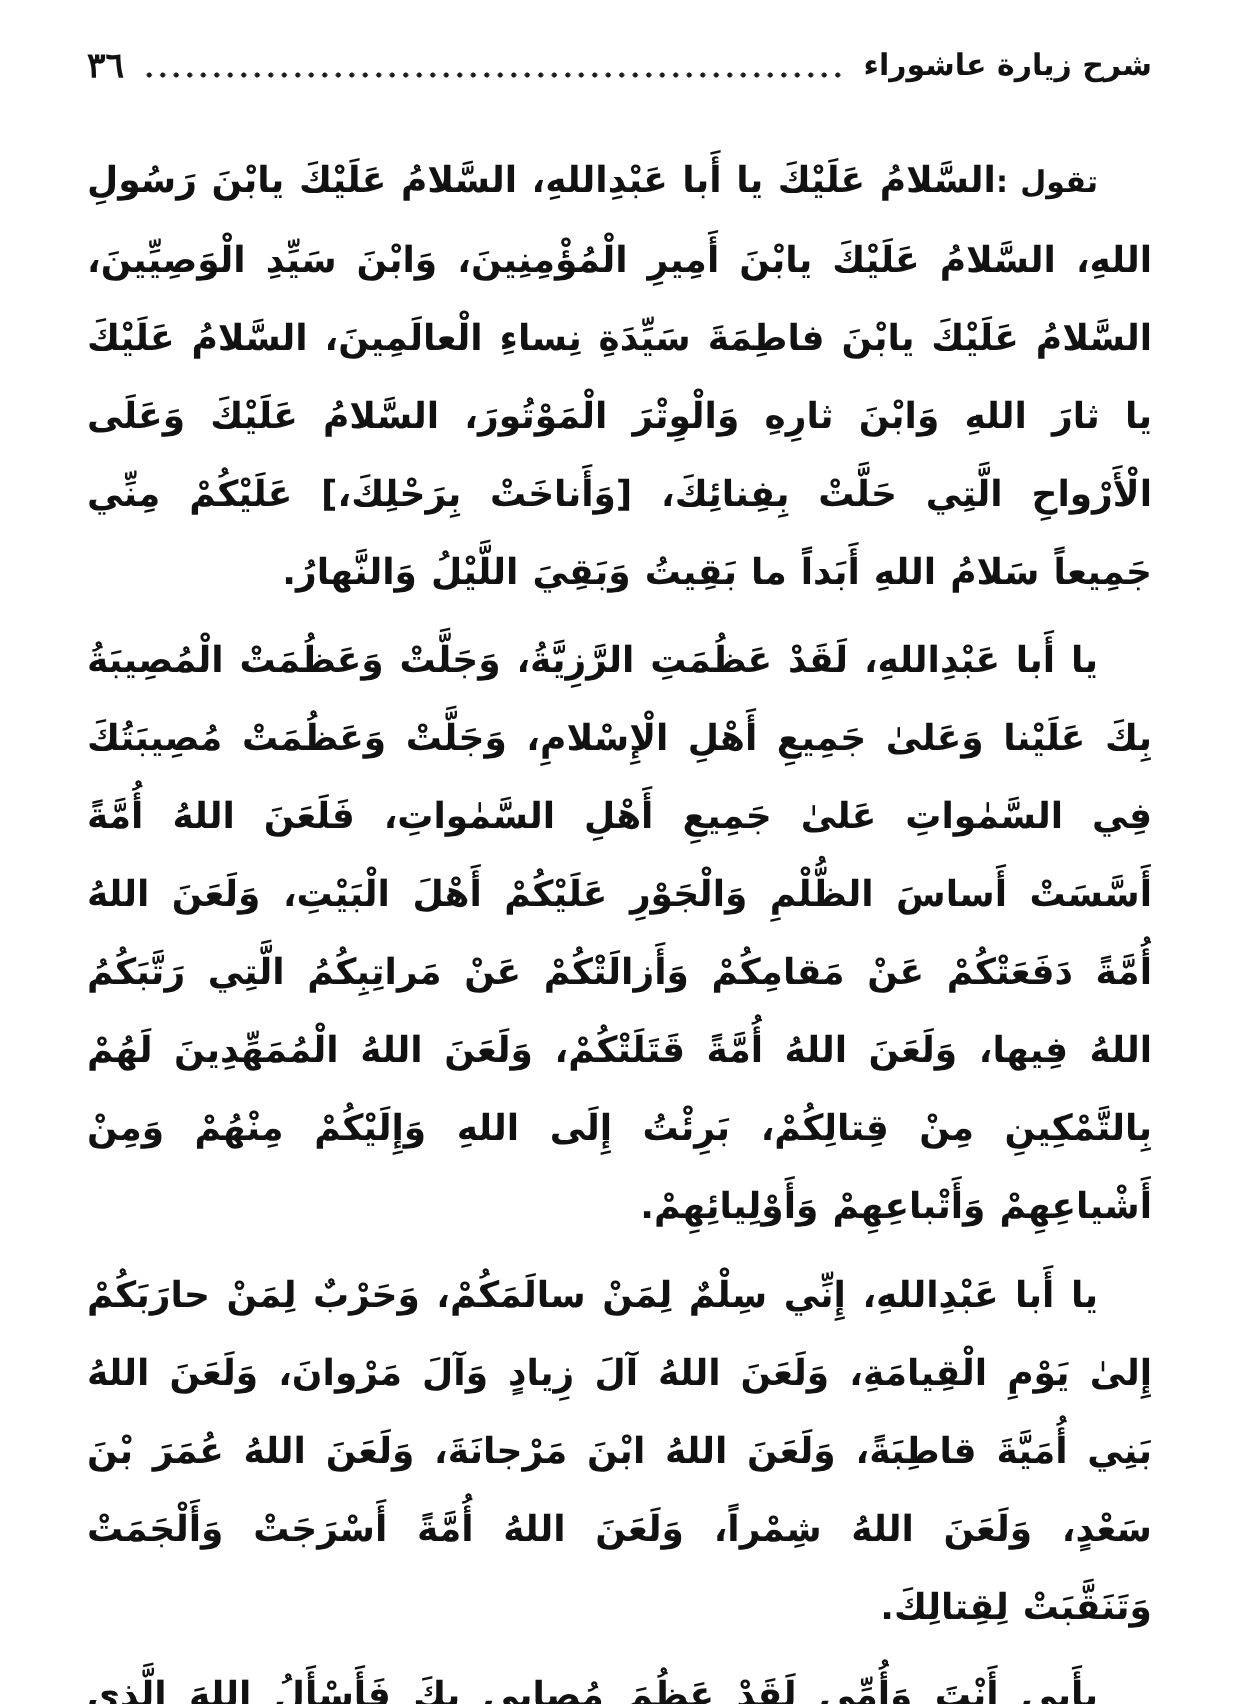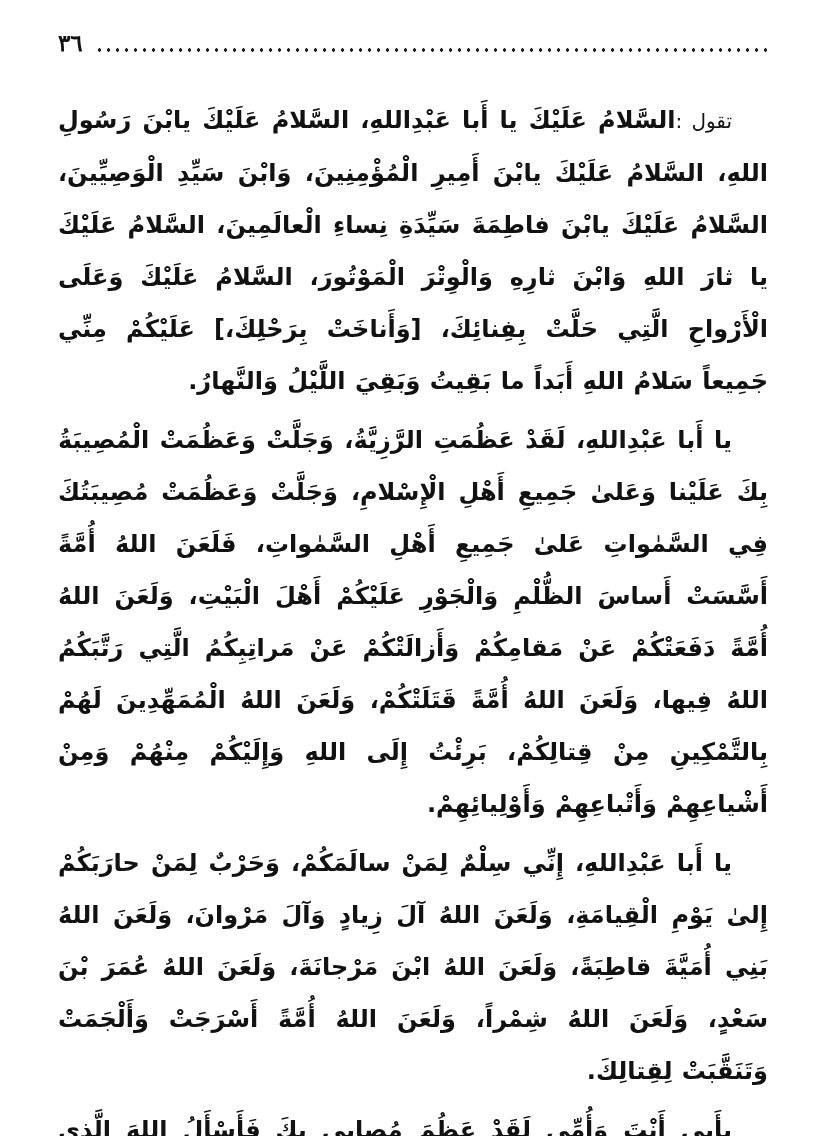--- a/index.html
+++ b/index.html
@@ -57,31 +57,32 @@
     font-weight: bold;
     font-size: 24px;
     line-height: 52px;
     word-spacing: 1px;
   }
   .para {
     margin: 0 0 7px 0;
     text-indent: 36px;
   }
   .speech-cue {
-    font-weight: normal;
+    font-weight: bold;
     font-size: 20px;
     margin-left: 0;
   }
 </style>
 </head>
 <body>
 
 <div class="page">
 
   <header class="page-header">
+    <span class="header-title">شرح زيارة عاشوراء</span>
     <span class="dotted-leader"></span>
     <span class="page-number">٣٦</span>
   </header>
 
   <main class="body-text">
 
     <p class="para"><span class="speech-cue">تقول :</span><span>السَّلامُ عَلَيْكَ يا أَبا عَبْدِاللهِ، السَّلامُ عَلَيْكَ يابْنَ رَسُولِ اللهِ، السَّلامُ عَلَيْكَ يابْنَ أَمِيرِ الْمُؤْمِنِينَ، وَابْنَ سَيِّدِ الْوَصِيِّينَ، السَّلامُ عَلَيْكَ يابْنَ فاطِمَةَ سَيِّدَةِ نِساءِ الْعالَمِينَ، السَّلامُ عَلَيْكَ يا ثارَ اللهِ وَابْنَ ثارِهِ وَالْوِتْرَ الْمَوْتُورَ، السَّلامُ عَلَيْكَ وَعَلَى الْأَرْواحِ الَّتِي حَلَّتْ بِفِنائِكَ، [وَأَناخَتْ بِرَحْلِكَ،] عَلَيْكُمْ مِنِّي جَمِيعاً سَلامُ اللهِ أَبَداً ما بَقِيتُ وَبَقِيَ اللَّيْلُ وَالنَّهارُ.</span></p>
 
     <p class="para"><span>يا أَبا عَبْدِاللهِ، لَقَدْ عَظُمَتِ الرَّزِيَّةُ، وَجَلَّتْ وَعَظُمَتْ الْمُصِيبَةُ بِكَ عَلَيْنا وَعَلىٰ جَمِيعِ أَهْلِ الْإِسْلامِ، وَجَلَّتْ وَعَظُمَتْ مُصِيبَتُكَ فِي السَّمٰواتِ عَلىٰ جَمِيعِ أَهْلِ السَّمٰواتِ، فَلَعَنَ اللهُ أُمَّةً أَسَّسَتْ أَساسَ الظُّلْمِ وَالْجَوْرِ عَلَيْكُمْ أَهْلَ الْبَيْتِ، وَلَعَنَ اللهُ أُمَّةً دَفَعَتْكُمْ عَنْ مَقامِكُمْ وَأَزالَتْكُمْ عَنْ مَراتِبِكُمُ الَّتِي رَتَّبَكُمُ اللهُ فِيها، وَلَعَنَ اللهُ أُمَّةً قَتَلَتْكُمْ، وَلَعَنَ اللهُ الْمُمَهِّدِينَ لَهُمْ بِالتَّمْكِينِ مِنْ قِتالِكُمْ، بَرِئْتُ إِلَى اللهِ وَإِلَيْكُمْ مِنْهُمْ وَمِنْ أَشْياعِهِمْ وَأَتْباعِهِمْ وَأَوْلِيائِهِمْ.</span></p>
 

